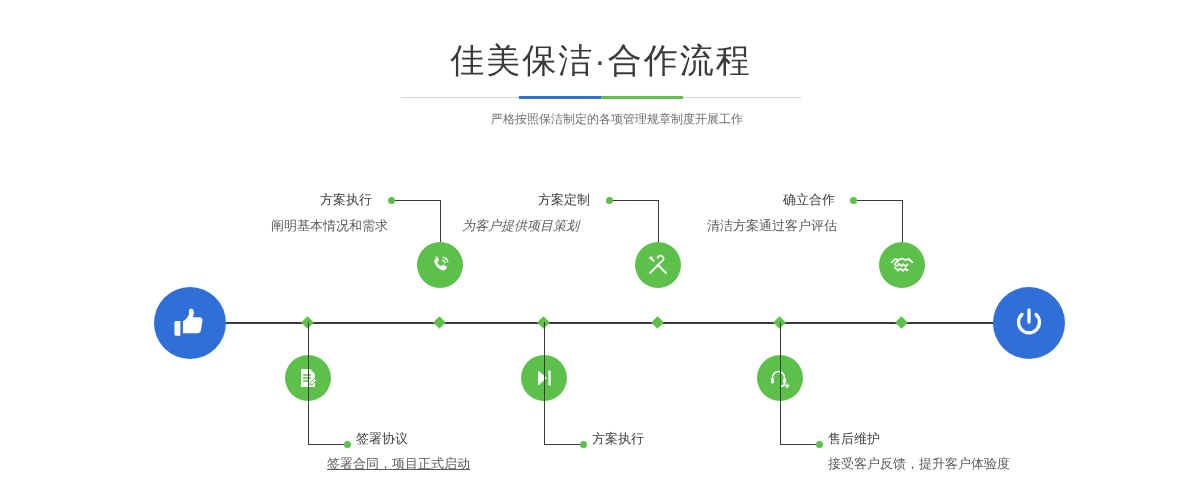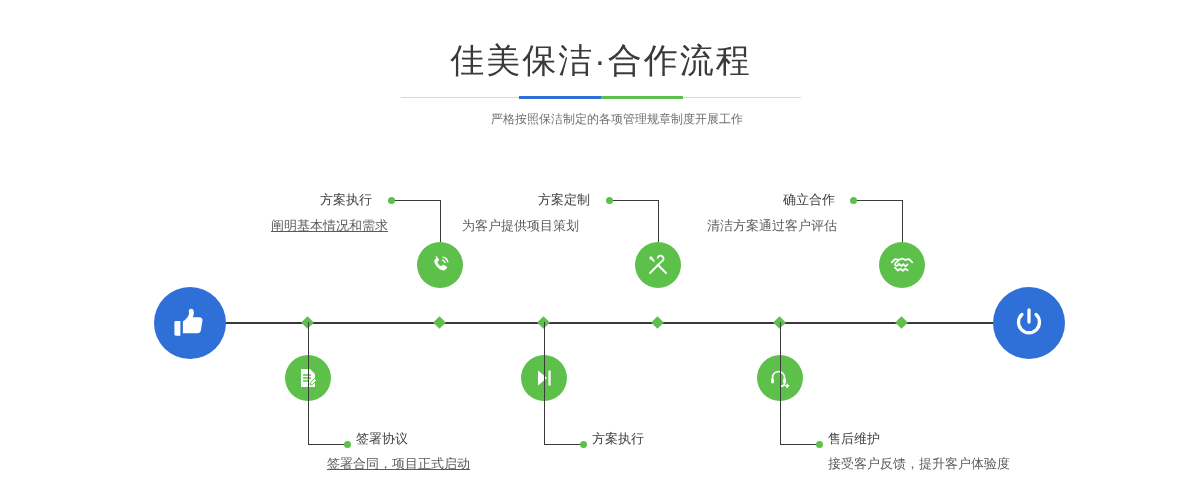--- a/index.html
+++ b/index.html
@@ -186,21 +186,21 @@
     </span>
   </div>
   <div class="diamond" style="left:435px;"></div>
   <div class="connector v-line" style="left:440px; top:200px; height:42px;"></div>
   <div class="connector h-line" style="left:392px; top:200px; width:48px;"></div>
   <div class="dot" style="left:388px; top:197px;"></div>
   <div class="lbl-title" style="left:320px; top:189px; transform:translateX(-100%); text-align:right; width:0;">
     <span style="display:inline-block; white-space:nowrap;">方案执行</span>
   </div>
   <div class="lbl-desc" style="left:388px; top:216px; transform:translateX(-100%);">
-    <span style="display:inline-block; white-space:nowrap;text-decoration:underline;">阐明基本情况和需求</span>
+    <span style="display:inline-block; white-space:nowrap;">阐明基本情况和需求</span>
   </div>
 
   <div class="circ" style="left:285px; top:355px;">
     <span>
       <svg width="24" height="24" viewBox="0 0 24 24" fill="#ffffff">
         <path d="M5 3h9l5 5v13H5z" opacity="0.95"></path>
         <path d="M7.5 9h7M7.5 12h7M7.5 15h4.5" stroke="#5cc04a" stroke-width="1.3" stroke-linecap="round"></path>
         <path d="M18.6 12.4l2 2-4.2 4.2-2.4.4.4-2.4z" fill="#ffffff" stroke="#5cc04a" stroke-width="1"></path>
       </svg>
     </span>
@@ -221,21 +221,21 @@
         <path d="M4.5 4.5l3.3 3.3"></path>
         <circle cx="5.2" cy="5.2" r="1.6" fill="#ffffff" stroke="none"></circle>
       </svg>
     </span>
   </div>
   <div class="diamond" style="left:653px;"></div>
   <div class="connector v-line" style="left:658px; top:200px; height:42px;"></div>
   <div class="connector h-line" style="left:610px; top:200px; width:48px;"></div>
   <div class="dot" style="left:606px; top:197px;"></div>
   <div class="lbl-title" style="left:538px; top:189px;">方案定制</div>
-  <div class="lbl-desc" style="left:462px; top:216px;">为客户提供项目策划</div>
+  <div class="lbl-desc" style="left:462px; top:216px;font-style:italic;">为客户提供项目策划</div>
 
   <div class="circ" style="left:521px; top:355px;">
     <span>
       <svg width="24" height="24" viewBox="0 0 24 24" fill="#ffffff">
         <path d="M6 4.5l9 7.5-9 7.5z"></path>
         <rect x="16.4" y="4.5" width="2.3" height="15" rx="0.6"></rect>
       </svg>
     </span>
   </div>
   <div class="diamond" style="left:539px;"></div>

